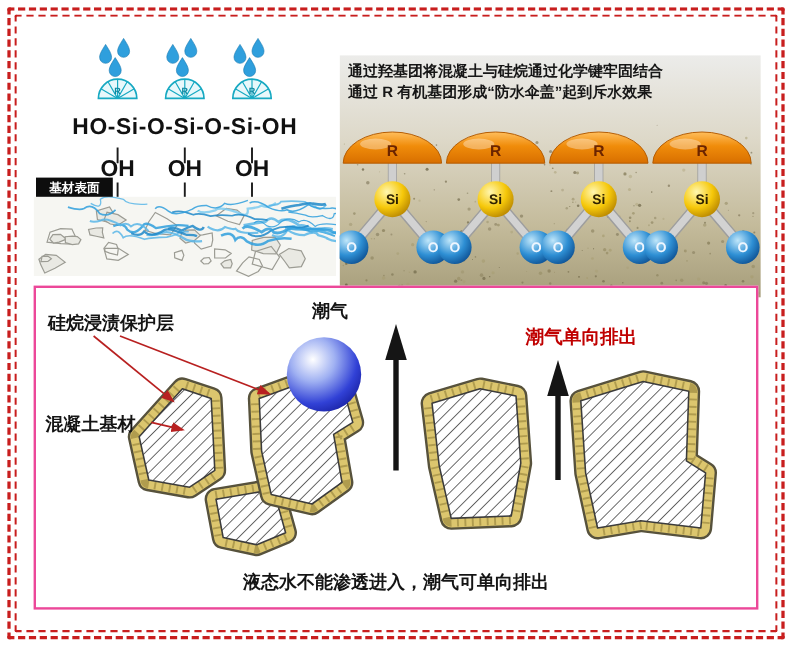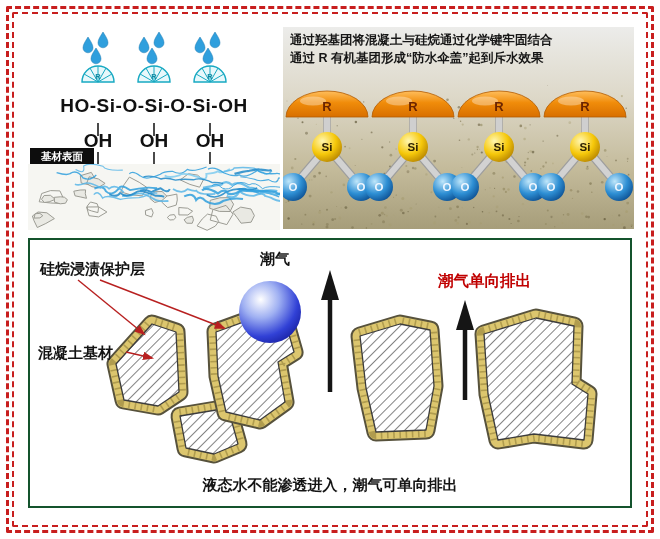--- a/index.html
+++ b/index.html
@@ -3,23 +3,23 @@
 <meta charset="utf-8">
 <style>
   html,body{margin:0;padding:0;background:#ffffff;}
   .canvas{position:relative;width:660px;height:539px;background:#ffffff;overflow:hidden;
           font-family:"Liberation Sans","DejaVu Sans",sans-serif;}
   .frame{position:absolute;pointer-events:none;}
   .frame.outer{inset:6px;border:3px dashed #c81e1e;border-radius:2px;}
   .frame.inner{inset:12px;border:2px dashed #c81e1e;border-radius:2px;}
   .panel{position:absolute;}
   .panel.tl{left:28px;top:30px;width:252px;height:202px;background:#ffffff;}
-  .panel.tr{left:283px;top:27px;width:351px;height:158px;}
+  .panel.tr{left:283px;top:46px;width:351px;height:158px;}
   .panel.bottom{left:28px;top:238px;width:604px;height:270px;background:#ffffff;
-                border:2px solid #14532d;box-sizing:border-box;}
+                border:2px solid #ec4899;box-sizing:border-box;}
   svg{display:block;}
   svg text{font-family:"Liberation Sans","DejaVu Sans",sans-serif;}
   .f-formula{font-size:19px;font-weight:600;fill:#111111;text-anchor:middle;letter-spacing:.5px;}
   .f-oh{font-size:19px;font-weight:600;fill:#111111;text-anchor:middle;}
   .surface-label{font-size:10.5px;font-weight:600;fill:#ffffff;text-anchor:middle;}
   .umb-r{font-size:7.5px;font-weight:700;fill:#0c87a0;text-anchor:middle;}
   .cap{font-size:12.5px;font-weight:600;fill:#161616;}
   .r-lab{font-size:13px;font-weight:700;fill:#6b2400;text-anchor:middle;}
   .si-lab{font-size:11.5px;font-weight:700;fill:#2e2100;text-anchor:middle;}
   .o-lab{font-size:11.5px;font-weight:700;fill:#eef6ff;text-anchor:middle;}

